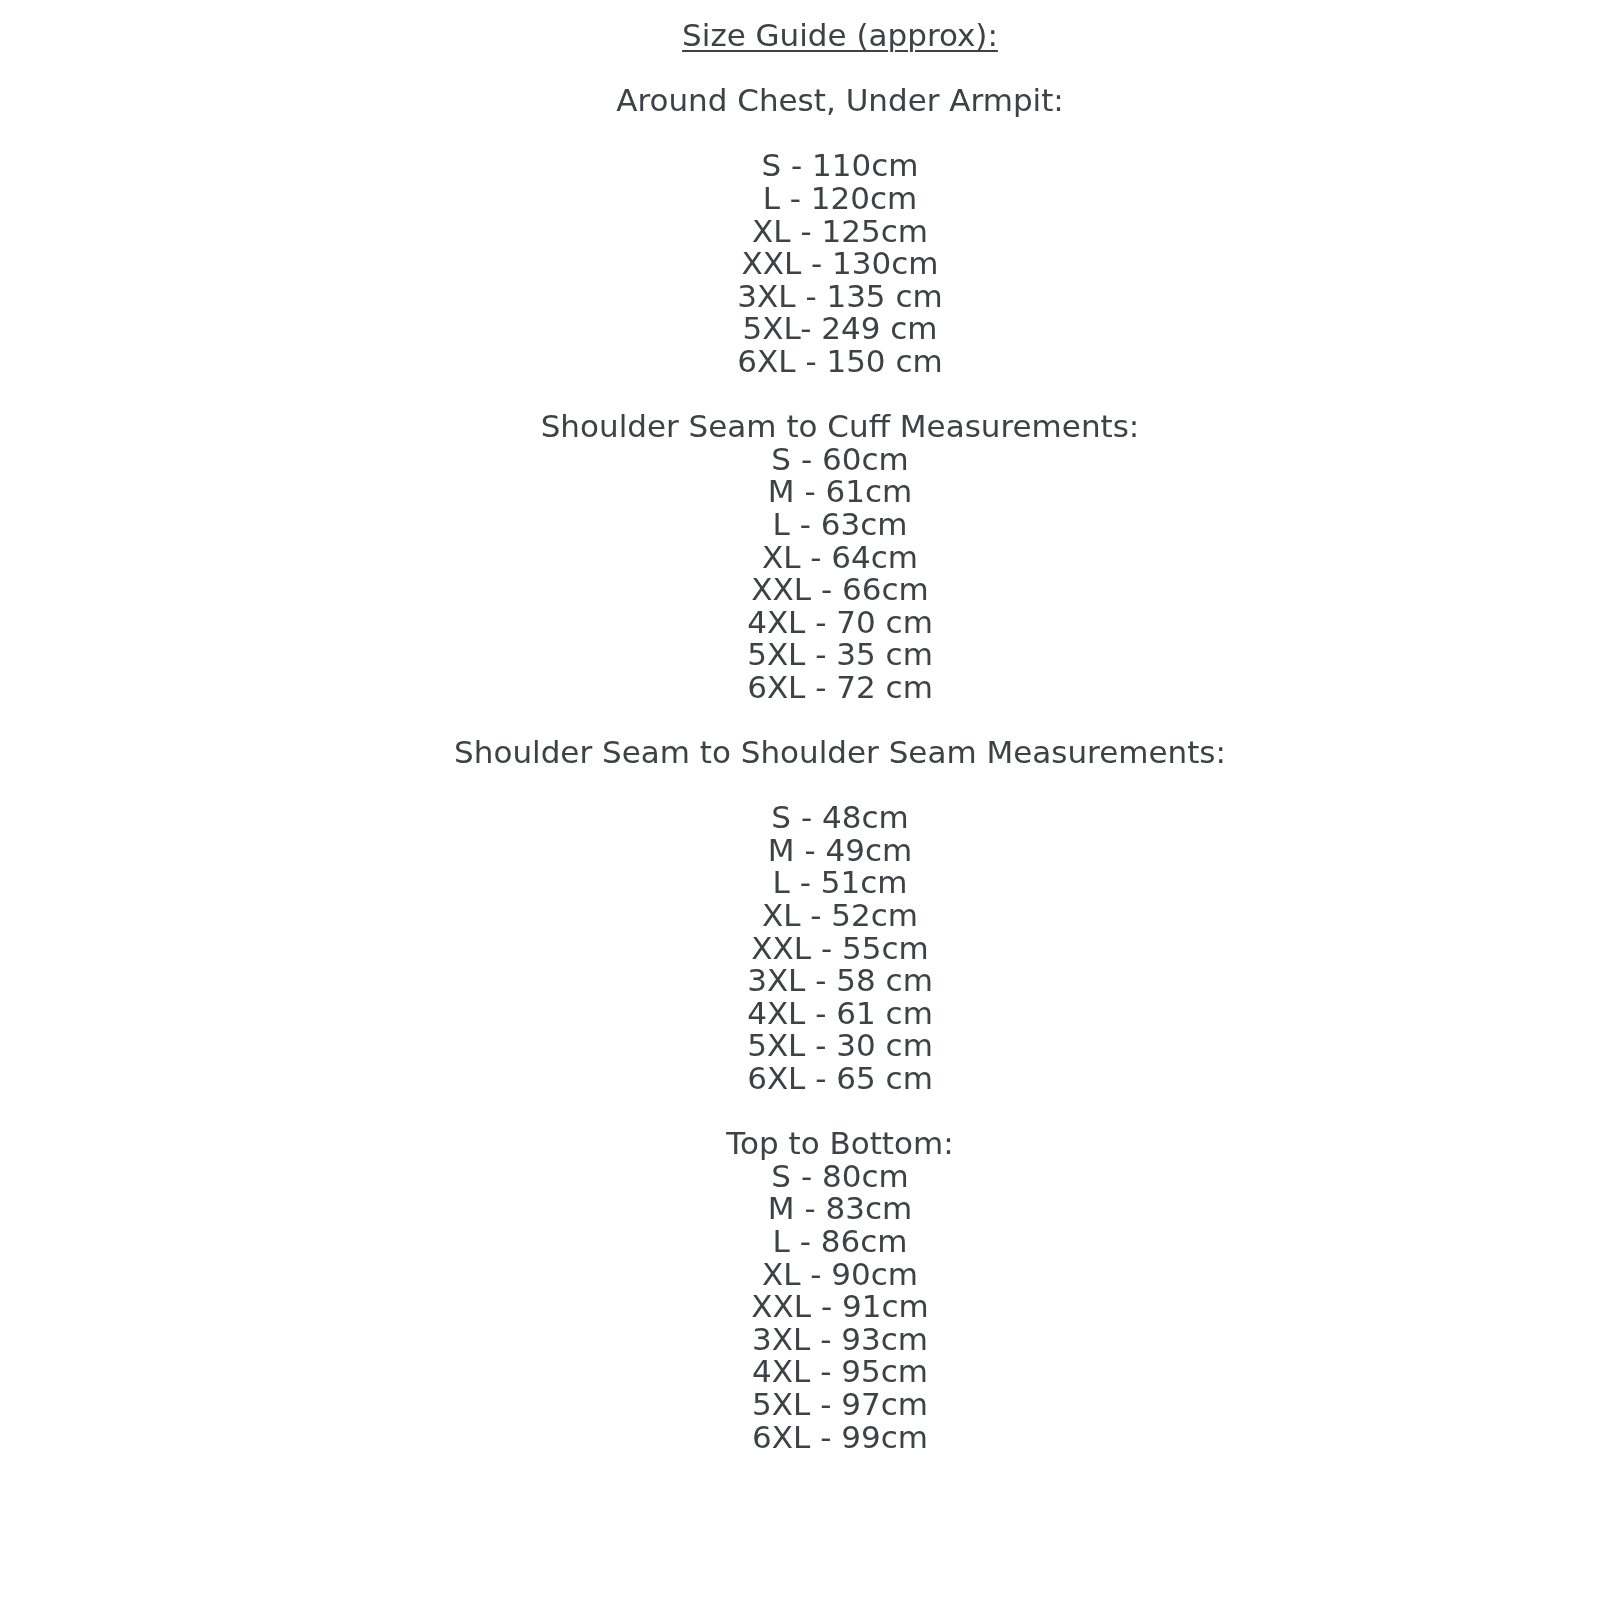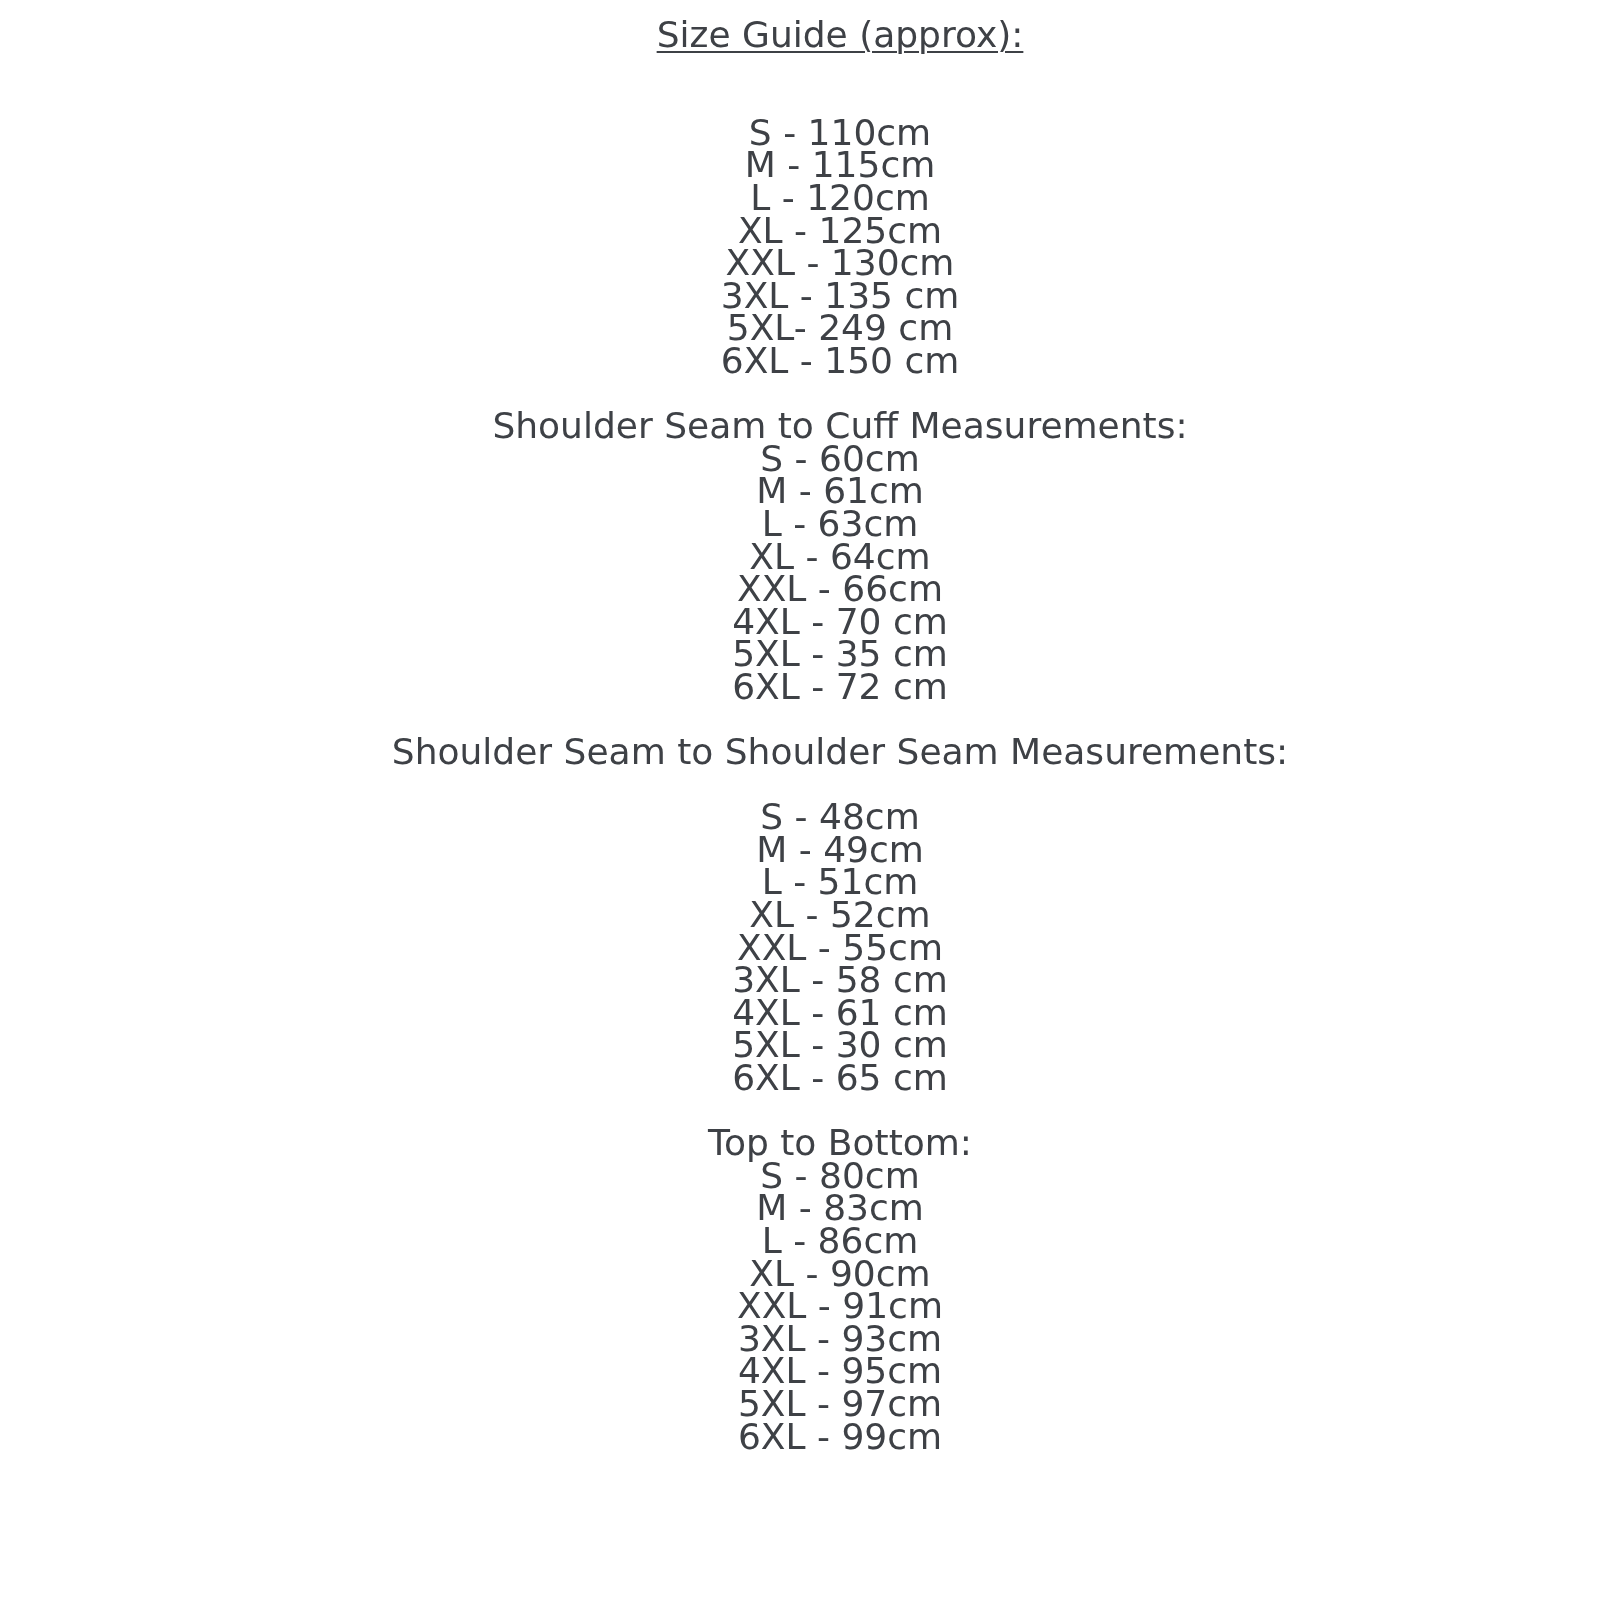--- a/index.html
+++ b/index.html
@@ -11,21 +11,21 @@
     width: 1600px;
     height: 1600px;
     overflow: hidden;
   }
   .doc {
     box-sizing: border-box;
     width: 1600px;
     padding-top: 19px;
     padding-left: 80px; 
     font-family: "DejaVu Sans", "Liberation Sans", sans-serif;
-    font-size: 36px;
+    font-size: 31px;
     line-height: 32.6px;
     color: #3e4146;
     text-align: center;
   }
   .line {
     white-space: pre;
     height: 32.6px;
   }
   .spacer {
     height: 32.6px;
@@ -37,23 +37,23 @@
   }
 </style>
 </head>
 <body>
 
 <div class="doc">
 
   <div class="line title">Size Guide (approx):</div>
   <div class="spacer"></div>
 
+  <div class="line">Around Chest, Under Armpit:</div>
   <div class="spacer"></div>
   <div class="line">S - 110cm</div>
-  <div class="line">M - 115cm</div>
   <div class="line">L - 120cm</div>
   <div class="line">XL - 125cm</div>
   <div class="line">XXL - 130cm</div>
   <div class="line">3XL - 135 cm</div>
   <div class="line">5XL- 249 cm</div>
   <div class="line">6XL - 150 cm</div>
   <div class="spacer"></div>
 
   <div class="line">Shoulder Seam to Cuff Measurements:</div>
   <div class="line">S - 60cm</div>

